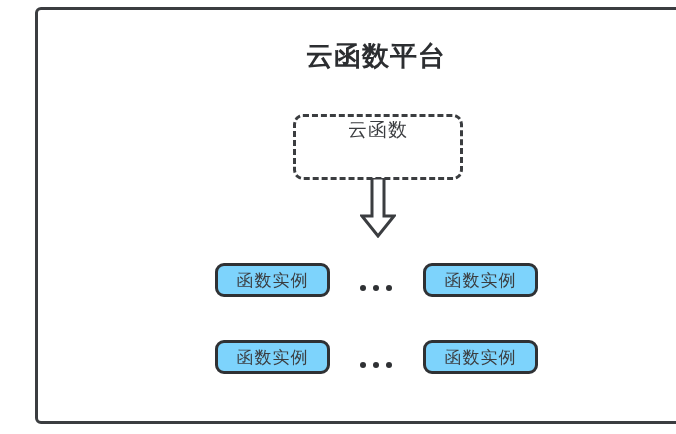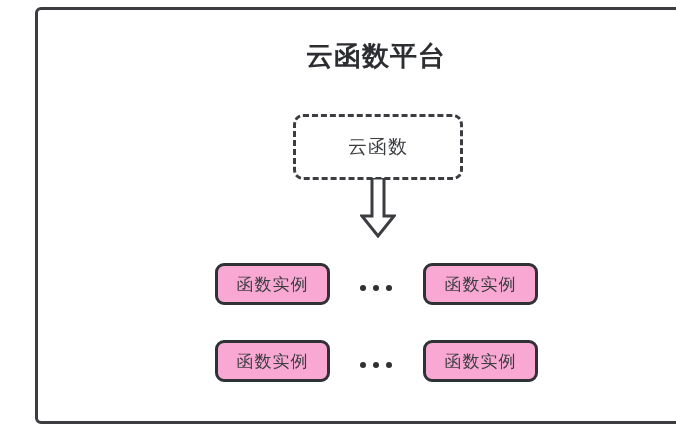--- a/index.html
+++ b/index.html
@@ -49,21 +49,20 @@
     position: absolute;
     left: 255px;
     top: 104px;
     width: 170px;
     height: 66px;
     box-sizing: border-box;
     border: 3px dashed #3b3d40;
     border-radius: 10px;
     background: #ffffff;
     display: flex;
-    align-items: center;
     justify-content: center;
   }
   #cloud-function-box .box-label {
     font-size: 19px;
     color: #3b3d40;
     letter-spacing: 1px;
   }
 
   
   #flow-arrow {
@@ -81,25 +80,25 @@
     width: 676px;
     height: 50px;
   }
   #instance-row-1 { top: 253px; }
   #instance-row-2 { top: 330px; }
 
   .instance-box {
     position: absolute;
     top: 0;
     width: 115px;
-    height: 42px;
+    height: 34px;
     box-sizing: border-box;
     border: 3px solid #2f3134;
     border-radius: 9px;
-    background: #f9a8d4;
+    background: #7dd3fc;
     display: flex;
     align-items: center;
     justify-content: center;
   }
   .instance-box.left  { left: 177px; }
   .instance-box.right { left: 385px; }
   .instance-box .box-label {
     font-size: 17px;
     color: #3b3d40;
     letter-spacing: 1px;

